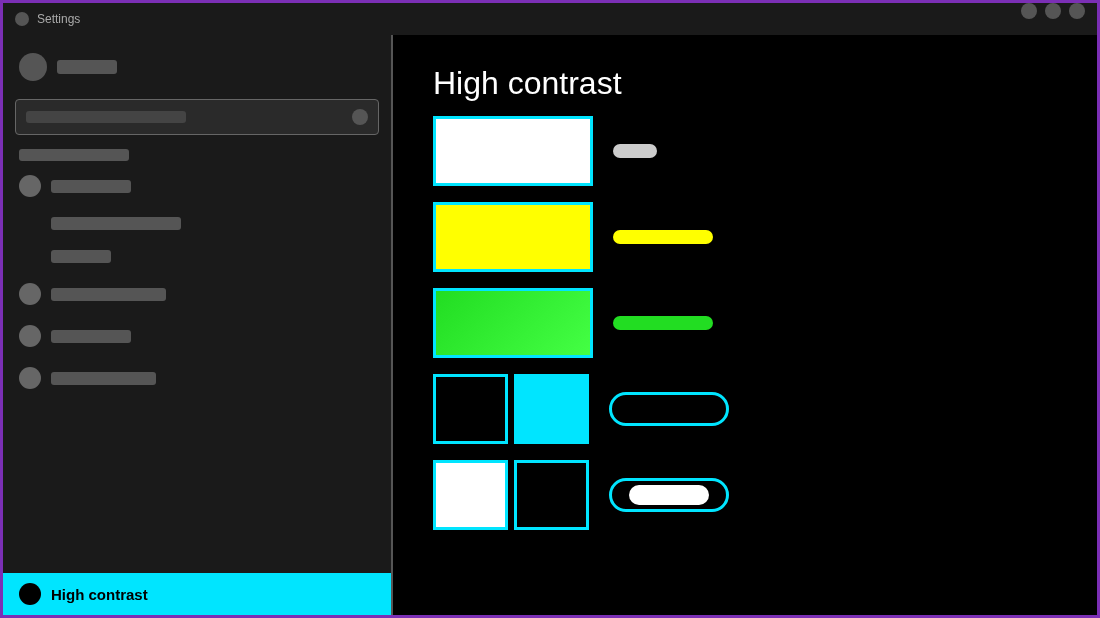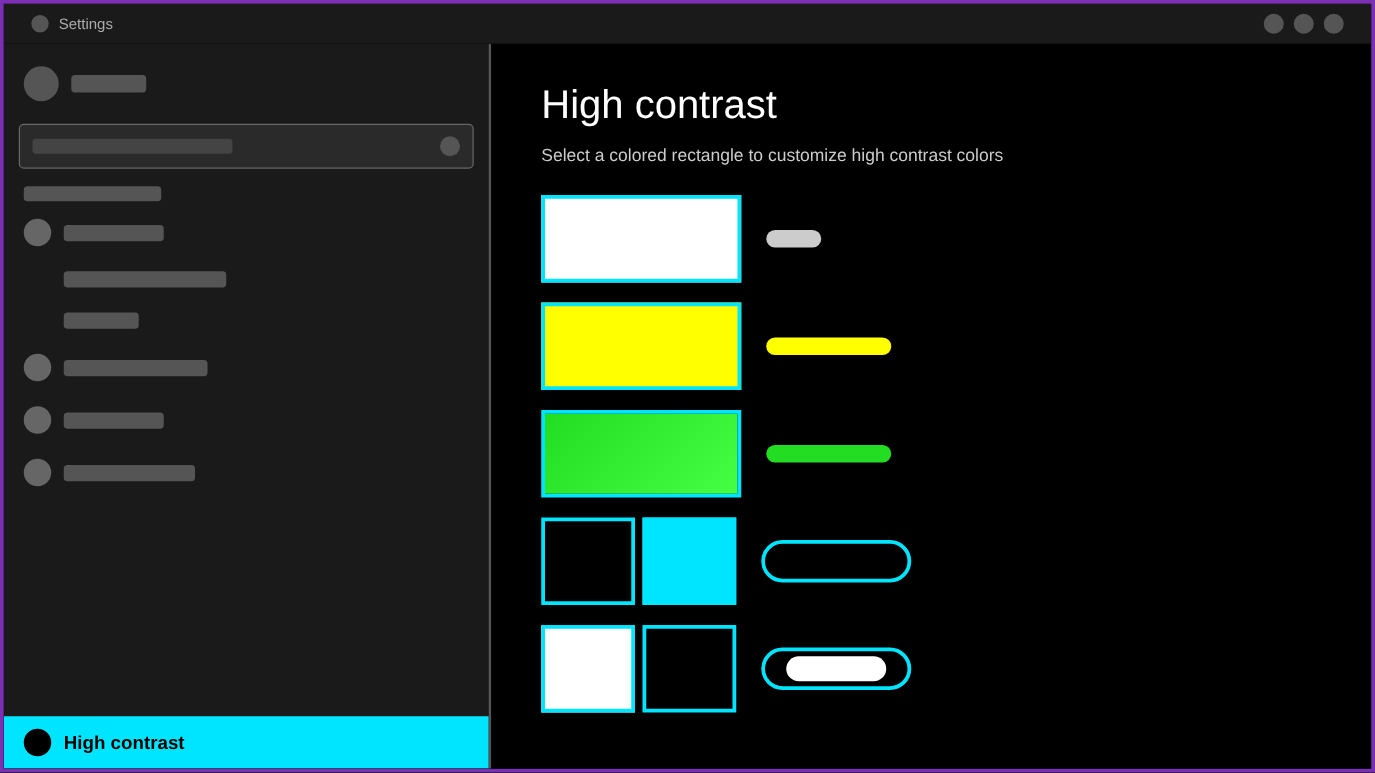--- a/index.html
+++ b/index.html
@@ -14,23 +14,22 @@
       color: #fff;
       display: flex;
       flex-direction: column;
     }
 
     
     .titlebar {
       height: 32px;
       background: #1a1a1a;
       display: flex;
-      align-items: center;
       justify-content: space-between;
-      padding: 0 22px;
+      padding: 0 12px;
       flex-shrink: 0;
     }
 
     .titlebar-left {
       display: flex;
       align-items: center;
       gap: 8px;
     }
 
     .titlebar-circle {
@@ -357,21 +356,20 @@
     <div class="sidebar-item active" style="margin-top: auto;">
       <div class="sidebar-item-icon sun">☀</div>
       <span class="sidebar-item-text">High contrast</span>
     </div>
 
   </div>
 
   <div class="content">
 
     <h1 class="content-title">High contrast</h1>
-    <p class="content-subtitle">Select a colored rectangle to customize high contrast colors</p>
 
     <div class="swatch-row">
       <div class="swatch-box white-bg"></div>
       <div class="swatch-indicator white-ind"></div>
     </div>
 
     <div class="swatch-row">
       <div class="swatch-box yellow-bg"></div>
       <div class="swatch-indicator yellow-ind"></div>
     </div>

